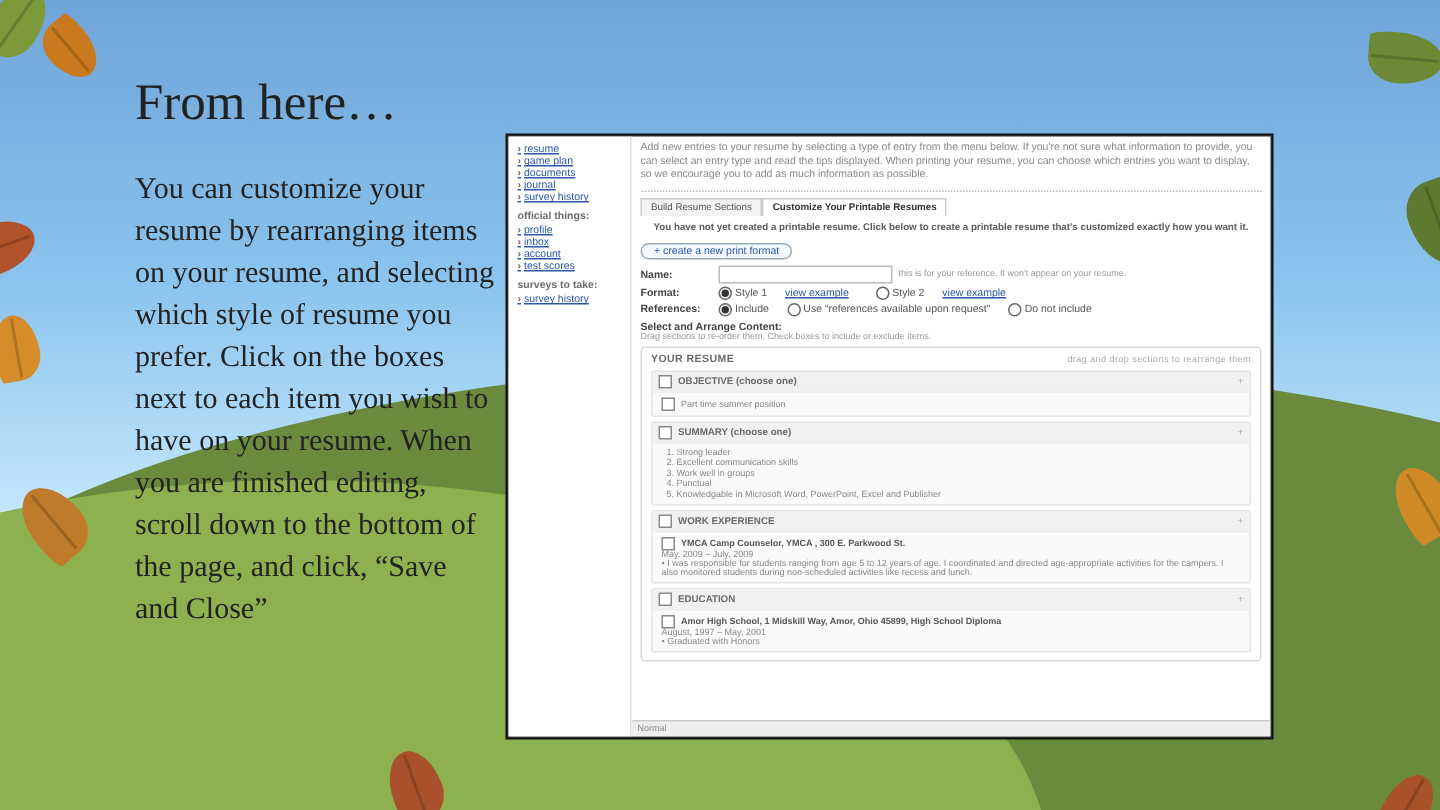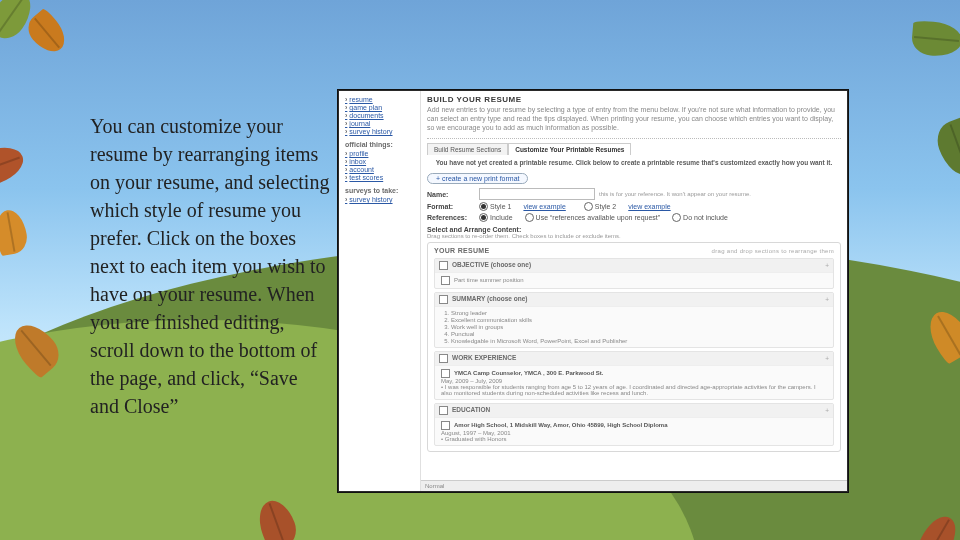--- a/index.html
+++ b/index.html
@@ -71,41 +71,41 @@
   <div class="leaf l2"></div>
   <div class="leaf l3"></div>
   <div class="leaf l4"></div>
   <div class="leaf l5"></div>
   <div class="leaf l6"></div>
   <div class="leaf l7"></div>
   <div class="leaf l8"></div>
   <div class="leaf l9"></div>
   <div class="leaf l10"></div>
 
+  <div class="title">From here…</div>
   <div class="body">You can customize your resume by rearranging items on your resume, and selecting which style of resume you prefer.  Click on the boxes next to each item you wish to have on your resume.  When you are finished editing, scroll down to the bottom of the page, and click, “Save and Close”</div>
 
   <div class="shot">
     <div class="side">
       <a><span class="car">›</span><span>resume</span></a>
       <a><span class="car">›</span><span>game plan</span></a>
       <a><span class="car">›</span><span>documents</span></a>
       <a><span class="car">›</span><span>journal</span></a>
       <a><span class="car">›</span><span>survey history</span></a>
       <h5>official things:</h5>
       <a><span class="car">›</span><span>profile</span></a>
       <a><span class="car">›</span><span>inbox</span></a>
       <a><span class="car">›</span><span>account</span></a>
       <a><span class="car">›</span><span>test scores</span></a>
       <h5>surveys to take:</h5>
       <a><span class="car">›</span><span>survey history</span></a>
     </div>
 
     <div class="main">
       <div class="hdr">
-        <h3>BUILD YOUR RESUME</h3>
         <p>Add new entries to your resume by selecting a type of entry from the menu below. If you're not sure what information to provide, you can select an entry type and read the tips displayed. When printing your resume, you can choose which entries you want to display, so we encourage you to add as much information as possible.</p>
       </div>
 
       <div class="tabs">
         <span>Build Resume Sections</span>
         <span class="active">Customize Your Printable Resumes</span>
       </div>
 
       <div class="notice">You have not yet created a printable resume. Click below to create a printable resume that's customized exactly how you want it.</div>
       <span class="pill">+ <span>create a new print format</span></span>

